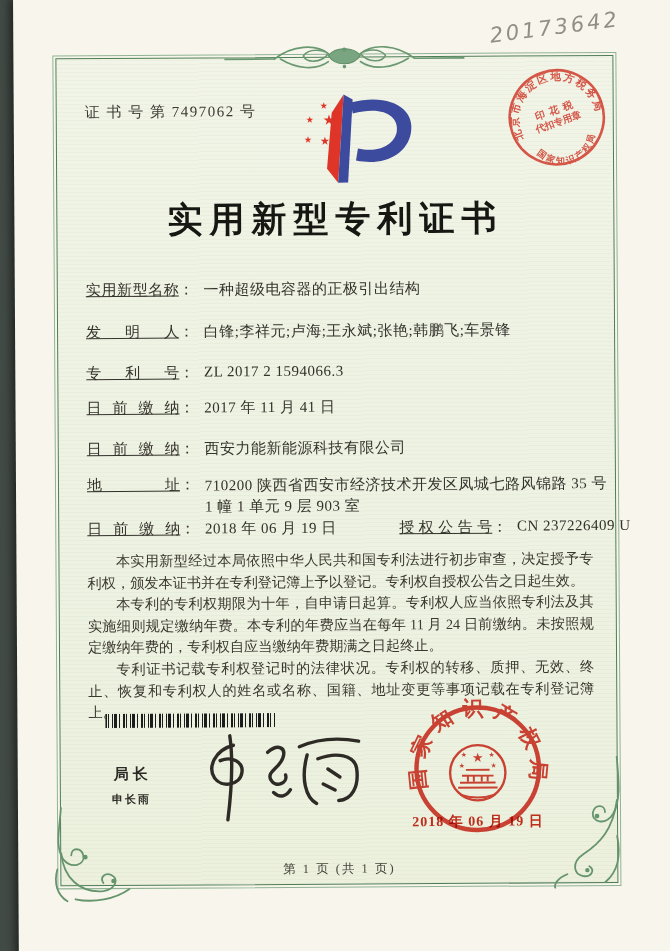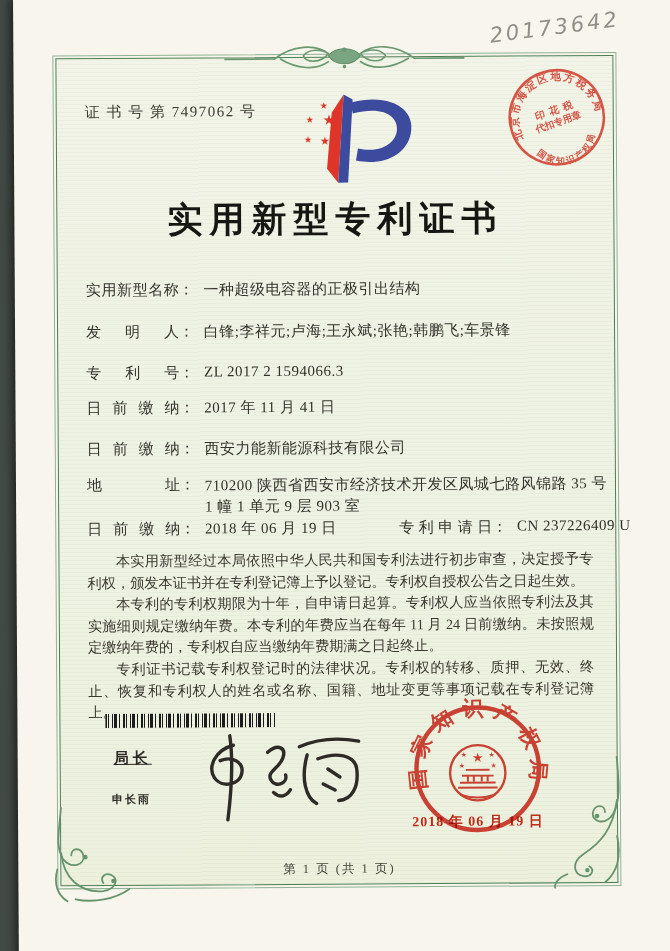--- a/index.html
+++ b/index.html
@@ -18,35 +18,35 @@
   .hand{position:absolute;left:476px;top:22px;font-size:21px;color:#8f8f88;
         font-family:"DejaVu Sans",sans-serif;font-style:italic;letter-spacing:3px;
         transform:rotate(-7deg);}
   .taxstamp{left:449px;top:7px;width:102px;height:108px;transform:rotate(-19deg);
             mix-blend-mode:multiply;opacity:.9;}
   .logo{left:235px;top:33px;width:135px;height:97px;}
   .title{left:0;right:0;top:138px;text-align:center;font-size:35px;font-weight:700;
          letter-spacing:7px;color:#161613;}
   .frow{left:28px;font-size:15px;color:#34322c;white-space:nowrap;}
   .flabel{display:inline-block;width:93px;text-align:justify;text-align-last:justify;
-          vertical-align:top;}
+          vertical-align:top;text-decoration:underline;}
   .fcolon{display:inline-block;vertical-align:top;}
   .fvalue{display:inline-block;margin-left:6px;vertical-align:top;letter-spacing:.5px;}
   .r1{top:222px}.r2{top:264px}.r3{top:305px}.r4{top:340px}.r5{top:381px}
   .r6{top:417px}.r8{top:461px}
   .addrval{white-space:normal;width:412px;line-height:21px;}
   .pair2{position:absolute;left:312px;top:0;}
   .paras{left:28px;top:492px;width:506px;}
   .paras p{margin:0;font-size:14.2px;line-height:21.6px;color:#3b382f;
            text-indent:2em;text-align:justify;}
   .barcode{left:45px;top:655px;width:170px;height:14px;background:
      repeating-linear-gradient(90deg,#1c1c1c 0 2px,transparent 2px 3px,
      #1c1c1c 3px 4px,transparent 4px 7px,#1c1c1c 7px 8px,transparent 8px 9px,
      #1c1c1c 9px 12px,transparent 12px 14px,#1c1c1c 14px 15px,transparent 15px 18px);}
-  .signer-title{left:53px;top:690px;font-size:15px;letter-spacing:4px;color:#2c2a26;font-weight:600;text-decoration:underline;}
+  .signer-title{left:53px;top:706px;font-size:15px;letter-spacing:4px;color:#2c2a26;font-weight:600;}
   .signer-name{left:51px;top:733px;font-size:11px;letter-spacing:2px;color:#2c2a26;font-weight:600;}
   .signature{left:142px;top:672px;width:170px;height:92px;}
   .seal{left:338px;top:633px;width:158px;height:158px;mix-blend-mode:multiply;opacity:.93;}
   .sealdate{left:330px;top:756px;width:174px;text-align:center;font-size:14px;
             font-weight:700;color:#cf2f1f;letter-spacing:1px;mix-blend-mode:multiply;}
   .footer{left:0;right:0;top:803px;text-align:center;font-size:12.5px;color:#46443c;
           letter-spacing:2px;}
   .fl{pointer-events:none;}
   .fl-top{left:168px;top:-17px;width:240px;height:36px;}
   .fl-bl{left:-12px;top:748px;width:98px;height:98px;}
@@ -148,21 +148,21 @@
         <span class="fvalue">西安力能新能源科技有限公司</span>
       </div>
       <div class="frow r6">
         <span class="flabel">地址</span><span class="fcolon">：</span>
         <span class="fvalue addrval">710200 陕西省西安市经济技术开发区凤城七路风锦路 35 号 1 幢 1 单元 9 层 903 室</span>
       </div>
       <div class="frow r8">
         <span class="flabel">日前缴纳</span><span class="fcolon">：</span>
         <span class="fvalue">2018 年 06 月 19 日</span>
         <span class="pair2">
-          <span class="flabel">专利申请日</span><span class="fcolon">：</span>
+          <span class="flabel">授权公告号</span><span class="fcolon">：</span>
           <span class="fvalue">CN 237226409 U</span>
         </span>
       </div>
 
       <div class="paras">
         <p>本实用新型经过本局依照中华人民共和国专利法进行初步审查，决定授予专利权，颁发本证书并在专利登记簿上予以登记。专利权自授权公告之日起生效。</p>
         <p>本专利的专利权期限为十年，自申请日起算。专利权人应当依照专利法及其实施细则规定缴纳年费。本专利的年费应当在每年 11 月 24 日前缴纳。未按照规定缴纳年费的，专利权自应当缴纳年费期满之日起终止。</p>
         <p>专利证书记载专利权登记时的法律状况。专利权的转移、质押、无效、终止、恢复和专利权人的姓名或名称、国籍、地址变更等事项记载在专利登记簿上。</p>
       </div>
 

